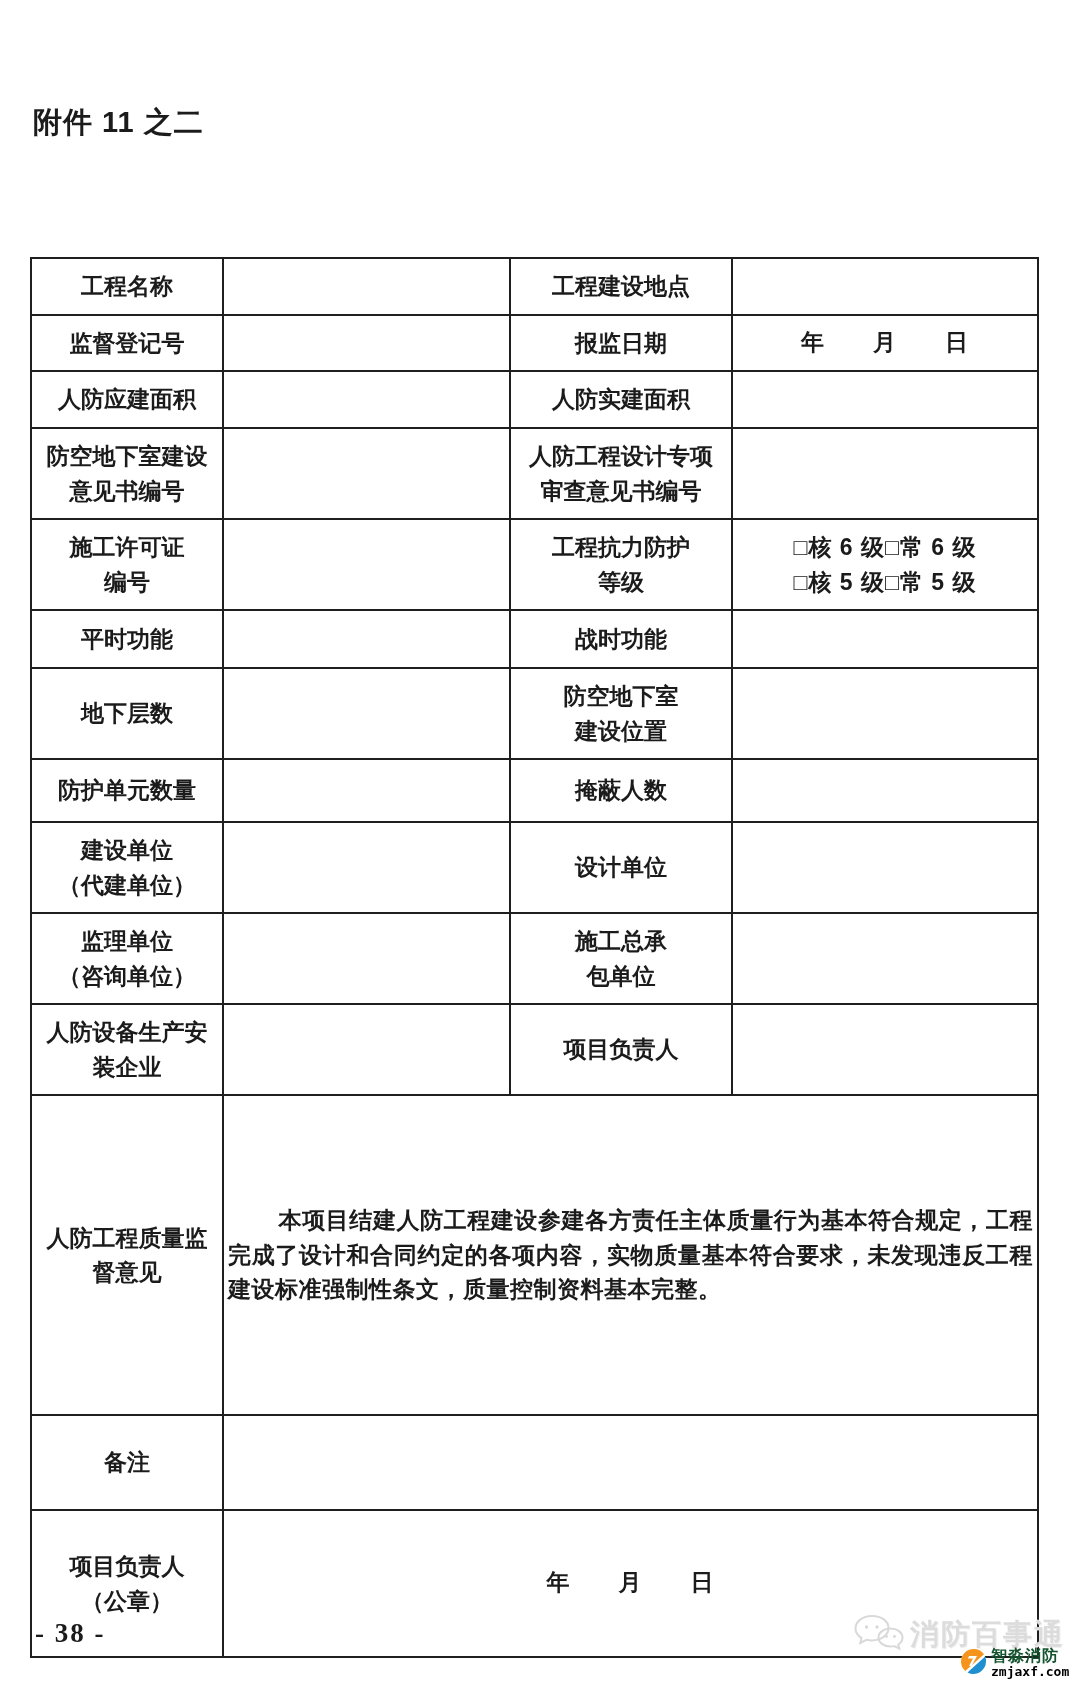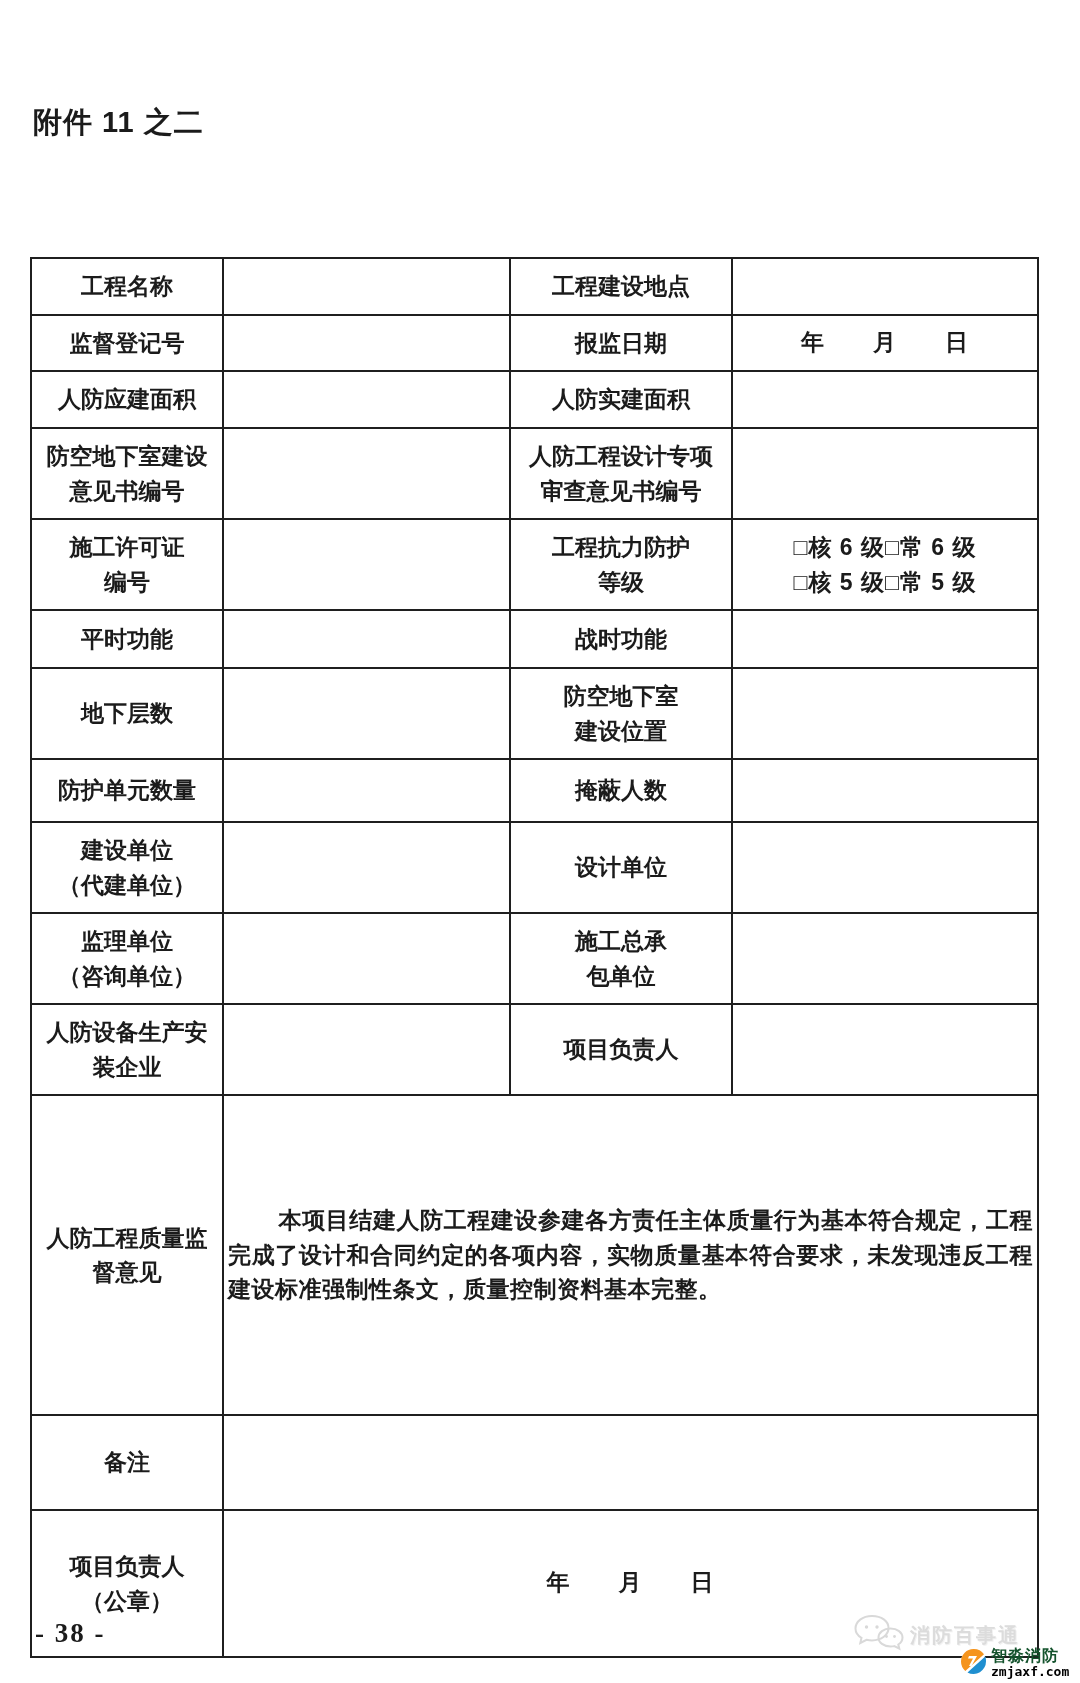--- a/index.html
+++ b/index.html
@@ -40,21 +40,21 @@
     vertical-align:middle;padding-bottom:45px;
   }
   .page-number{
     position:absolute;left:35px;top:1618px;font-size:27px;font-weight:bold;
     font-family:"Liberation Serif","DejaVu Serif",serif;letter-spacing:2px;text-align:right;
   }
   .watermark{
     position:absolute;left:852px;top:1612px;display:flex;align-items:center;gap:4px;
   }
   .watermark-text{
-    font-size:20px;font-weight:bold;color:#dcdcdc;letter-spacing:2px;
+    font-size:29px;font-weight:bold;color:#dcdcdc;letter-spacing:2px;
     text-shadow:1px 1px 0 #f2f2f2;
   }
   .brand{
     position:absolute;left:960px;top:1648px;display:flex;align-items:flex-start;gap:4px;
   }
   .brand-texts{display:flex;flex-direction:column;line-height:1.05;}
   .brand-name{font-size:16px;font-weight:bold;color:#14532d;letter-spacing:1px;}
   .brand-site{font-size:13px;font-weight:bold;color:#000000;font-family:"DejaVu Sans Mono",monospace;}
 </style>
 </head>

